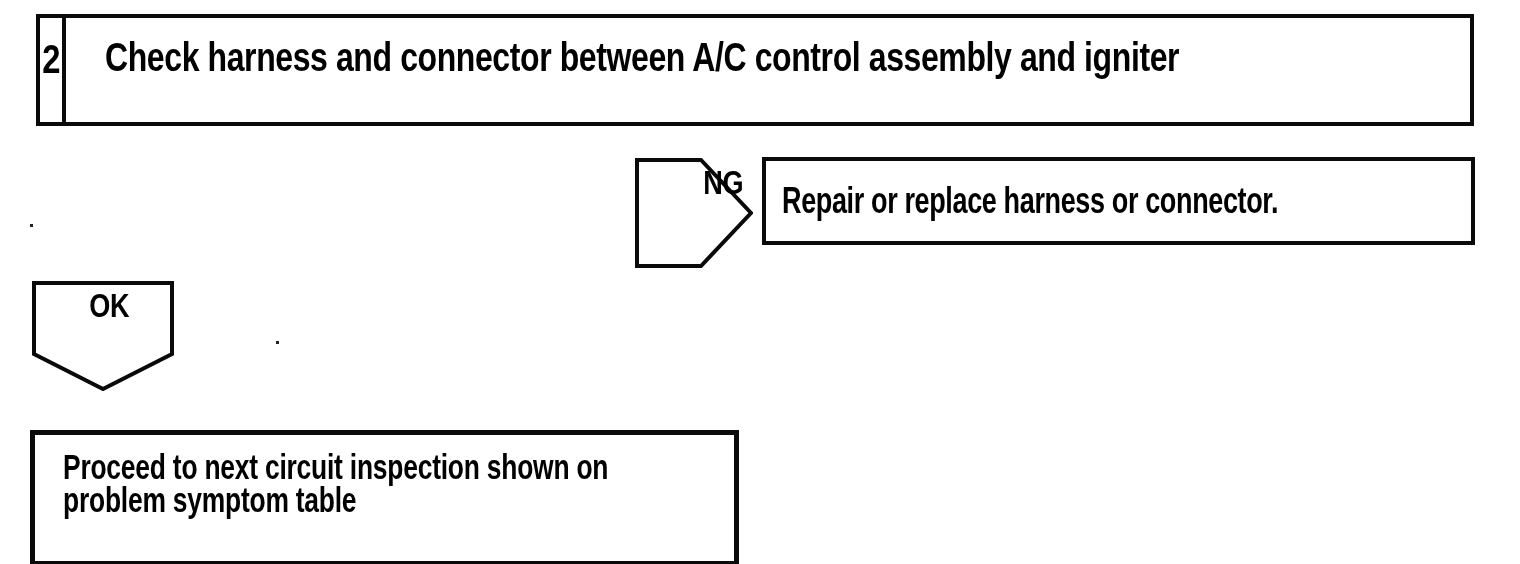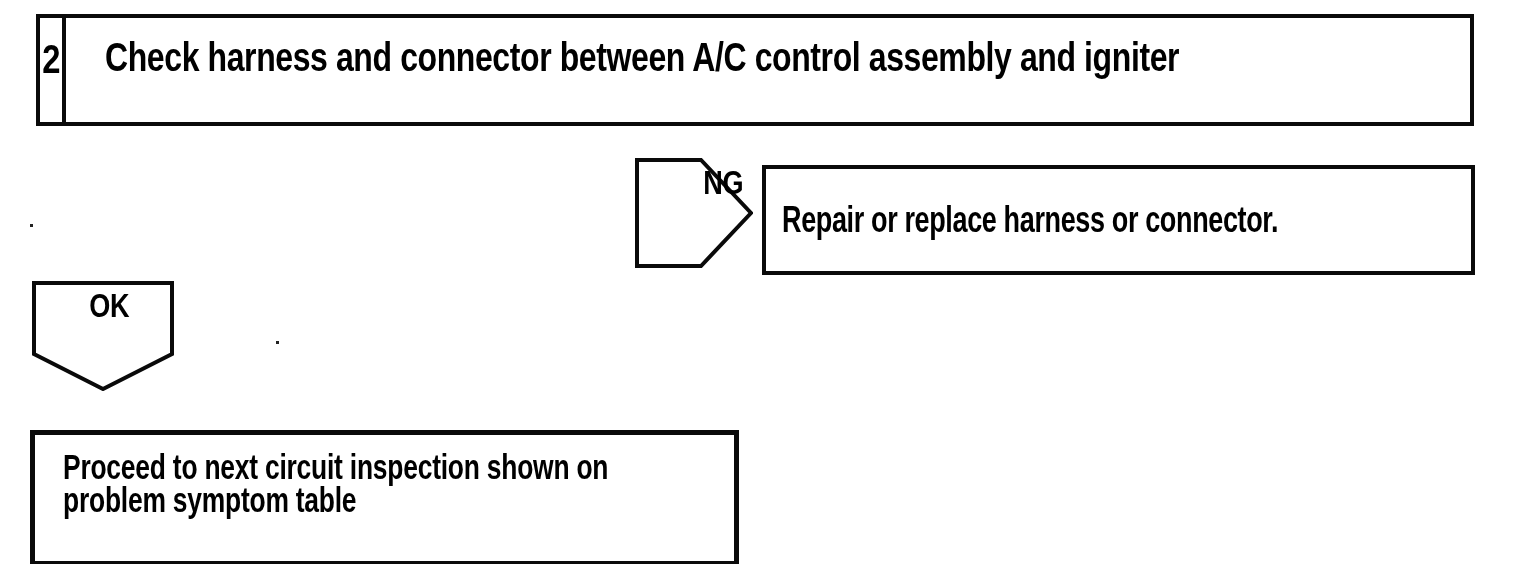--- a/index.html
+++ b/index.html
@@ -93,24 +93,23 @@
   .ng-tag { left: 635px; top: 158px; width: 118px; height: 110px; }
   .ng-tag .tag-label-wrap { width: 96px; }
   .ok-tag { left: 32px; top: 281px; width: 114px; height: 110px; }
   .ok-tag .tag-label-wrap { width: 100%; padding-bottom: 22px; box-sizing: border-box; }
 
   
   .ng-result-box {
     left: 762px;
     top: 157px;
     width: 713px;
-    height: 110px;
+    height: 88px;
     display: flex;
     align-items: center;
-    margin-top: 8px;
   }
   .ng-result-text {
     display: inline-block;
     margin-left: 16px;
     font-size: 37px;
     line-height: 38px;
     white-space: nowrap;
     letter-spacing: -0.5px;
     transform: scaleX(0.73);
     transform-origin: 0 50%;

